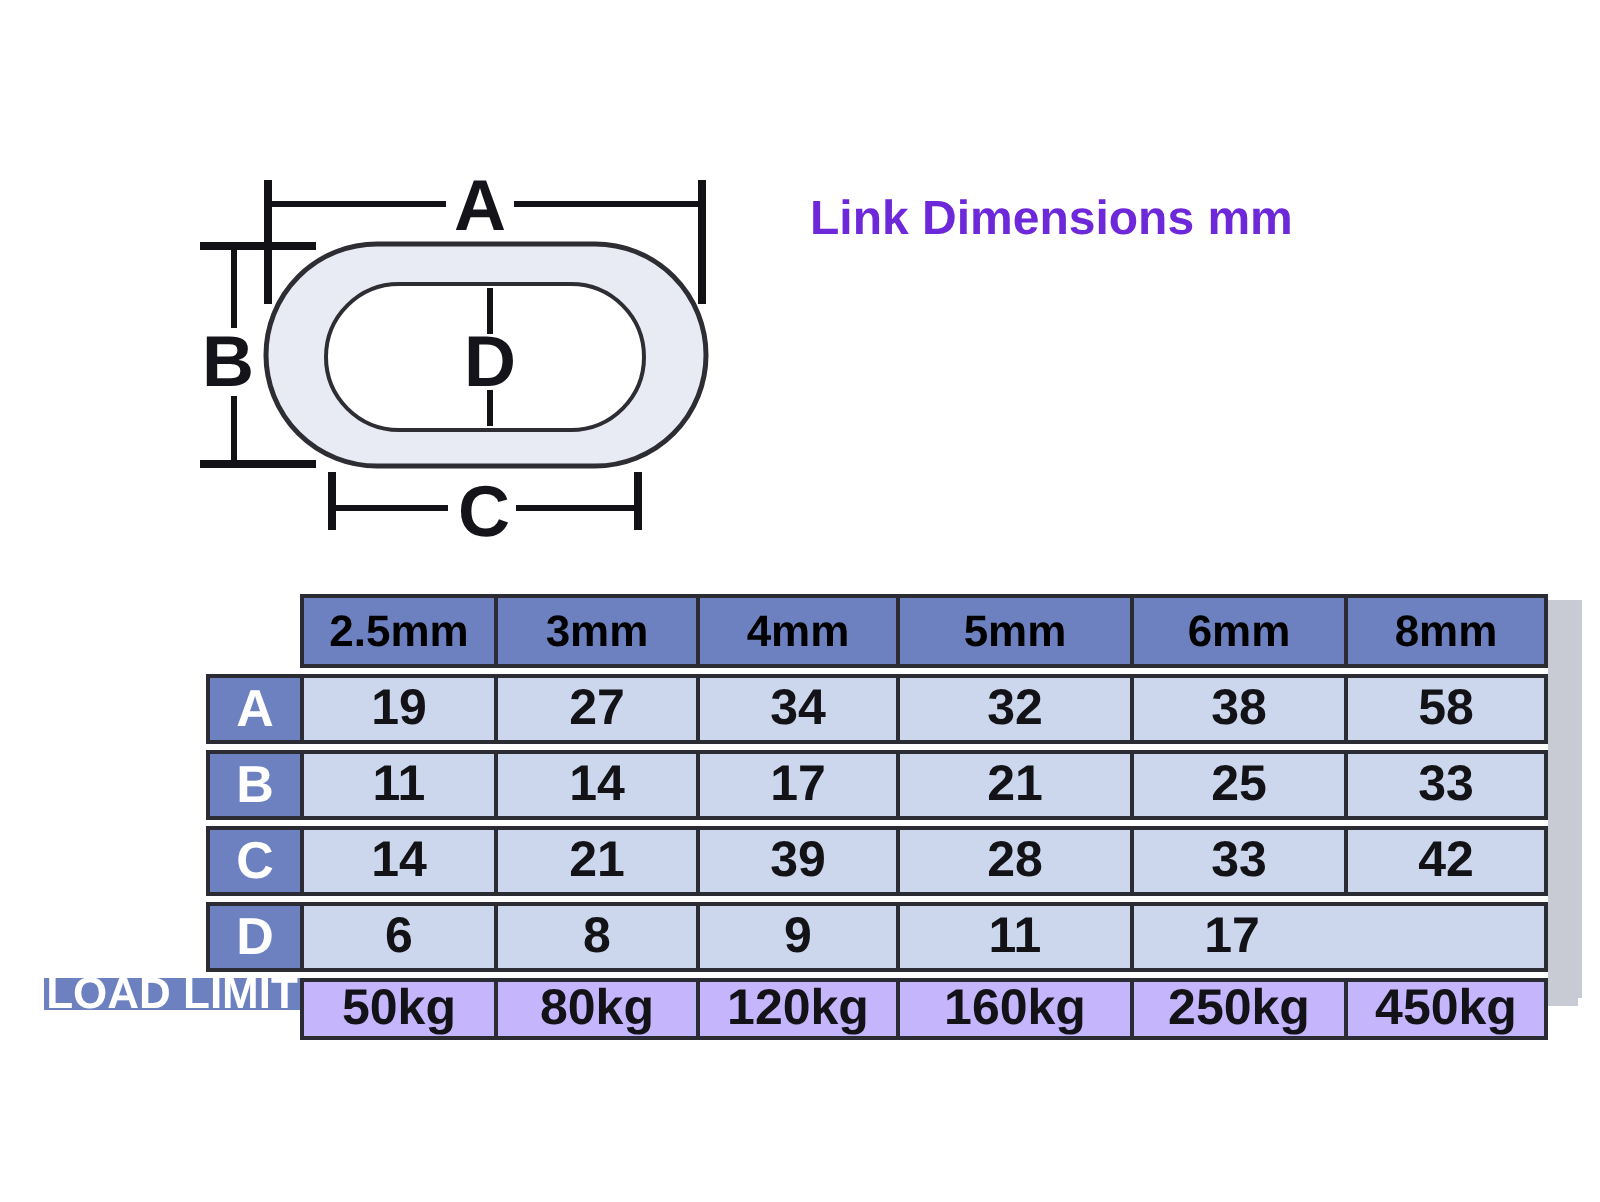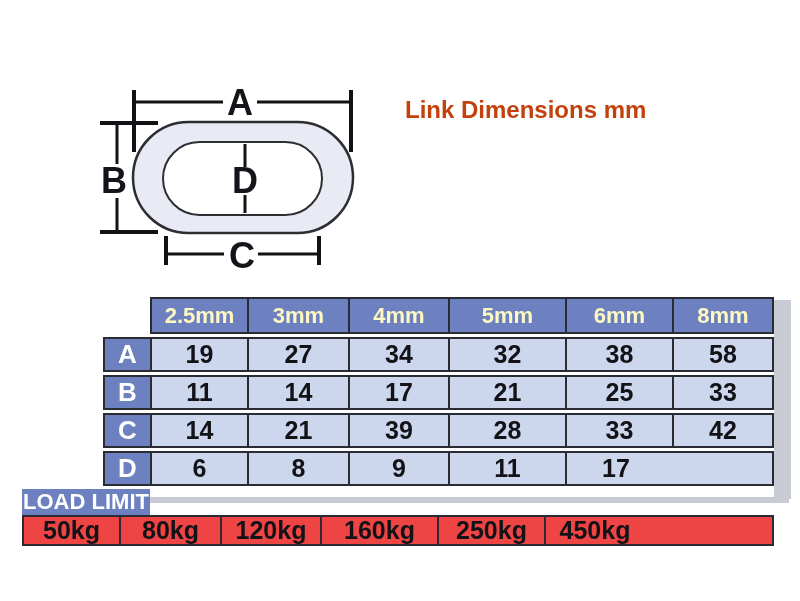--- a/index.html
+++ b/index.html
@@ -6,34 +6,34 @@
   body{width:800px;height:601px;position:relative;overflow:hidden;
        font-family:"Liberation Sans", sans-serif;}
 
   
   .diagram{position:absolute;left:90px;top:80px;width:285px;height:200px;}
   .diagram text{font-family:"Liberation Sans", sans-serif;font-weight:bold;
                 fill:#14141a;font-size:36px;}
 
   
   .page-title{position:absolute;left:405px;top:96px;width:280px;
-              font-size:24px;font-weight:bold;color:#c2410c;letter-spacing:0;}
+              font-size:24px;font-weight:bold;color:#6d28d9;letter-spacing:0;}
 
   
   .tablewrap{position:absolute;left:22px;top:297px;}
   .trow{display:flex;border:2px solid #2b2b33;border-left:none;
         margin-bottom:3px;background:#ccd6ec;}
   .trow.header{margin-left:128px;height:33px;background:#6d80bf;}
   .trow.body{margin-left:81px;height:31px;}
-  .trow.load{margin-left:0;border:none;background:transparent;height:16px;flex-direction:column;}
+  .trow.load{margin-left:0;border:none;background:transparent;height:16px;}
   .load-strip{display:flex;border:2px solid #2b2b33;border-left:none;
-              background:#ef4444;height:31px;box-sizing:border-box;}
+              background:#c4b5fd;height:31px;box-sizing:border-box;}
   .cell{box-sizing:border-box;border-left:2px solid #2b2b33;
         display:flex;align-items:center;justify-content:center;}
-  .cell.head{background:#6d80bf;color:#fef9c3;font-weight:bold;font-size:22px;}
+  .cell.head{background:#6d80bf;color:#000000;font-weight:bold;font-size:22px;}
   .cell.lab{background:#6d80bf;color:#ffffff;font-weight:bold;font-size:26px;width:47px;}
   .cell.data{color:#121217;font-weight:bold;font-size:25px;}
   .cell.loadlab{background:#6d80bf;color:#ffffff;font-weight:bold;font-size:22px;
                 width:128px;border:none;letter-spacing:0;}
   .c1{width:97px}.c2{width:101px}.c3{width:100px}
   .c4{width:117px}.c5{width:107px}.c6{width:100px}
 
   
   .shadow-right{position:absolute;left:774px;top:300px;width:17px;height:199px;
                 background:#c9cbd4;}

